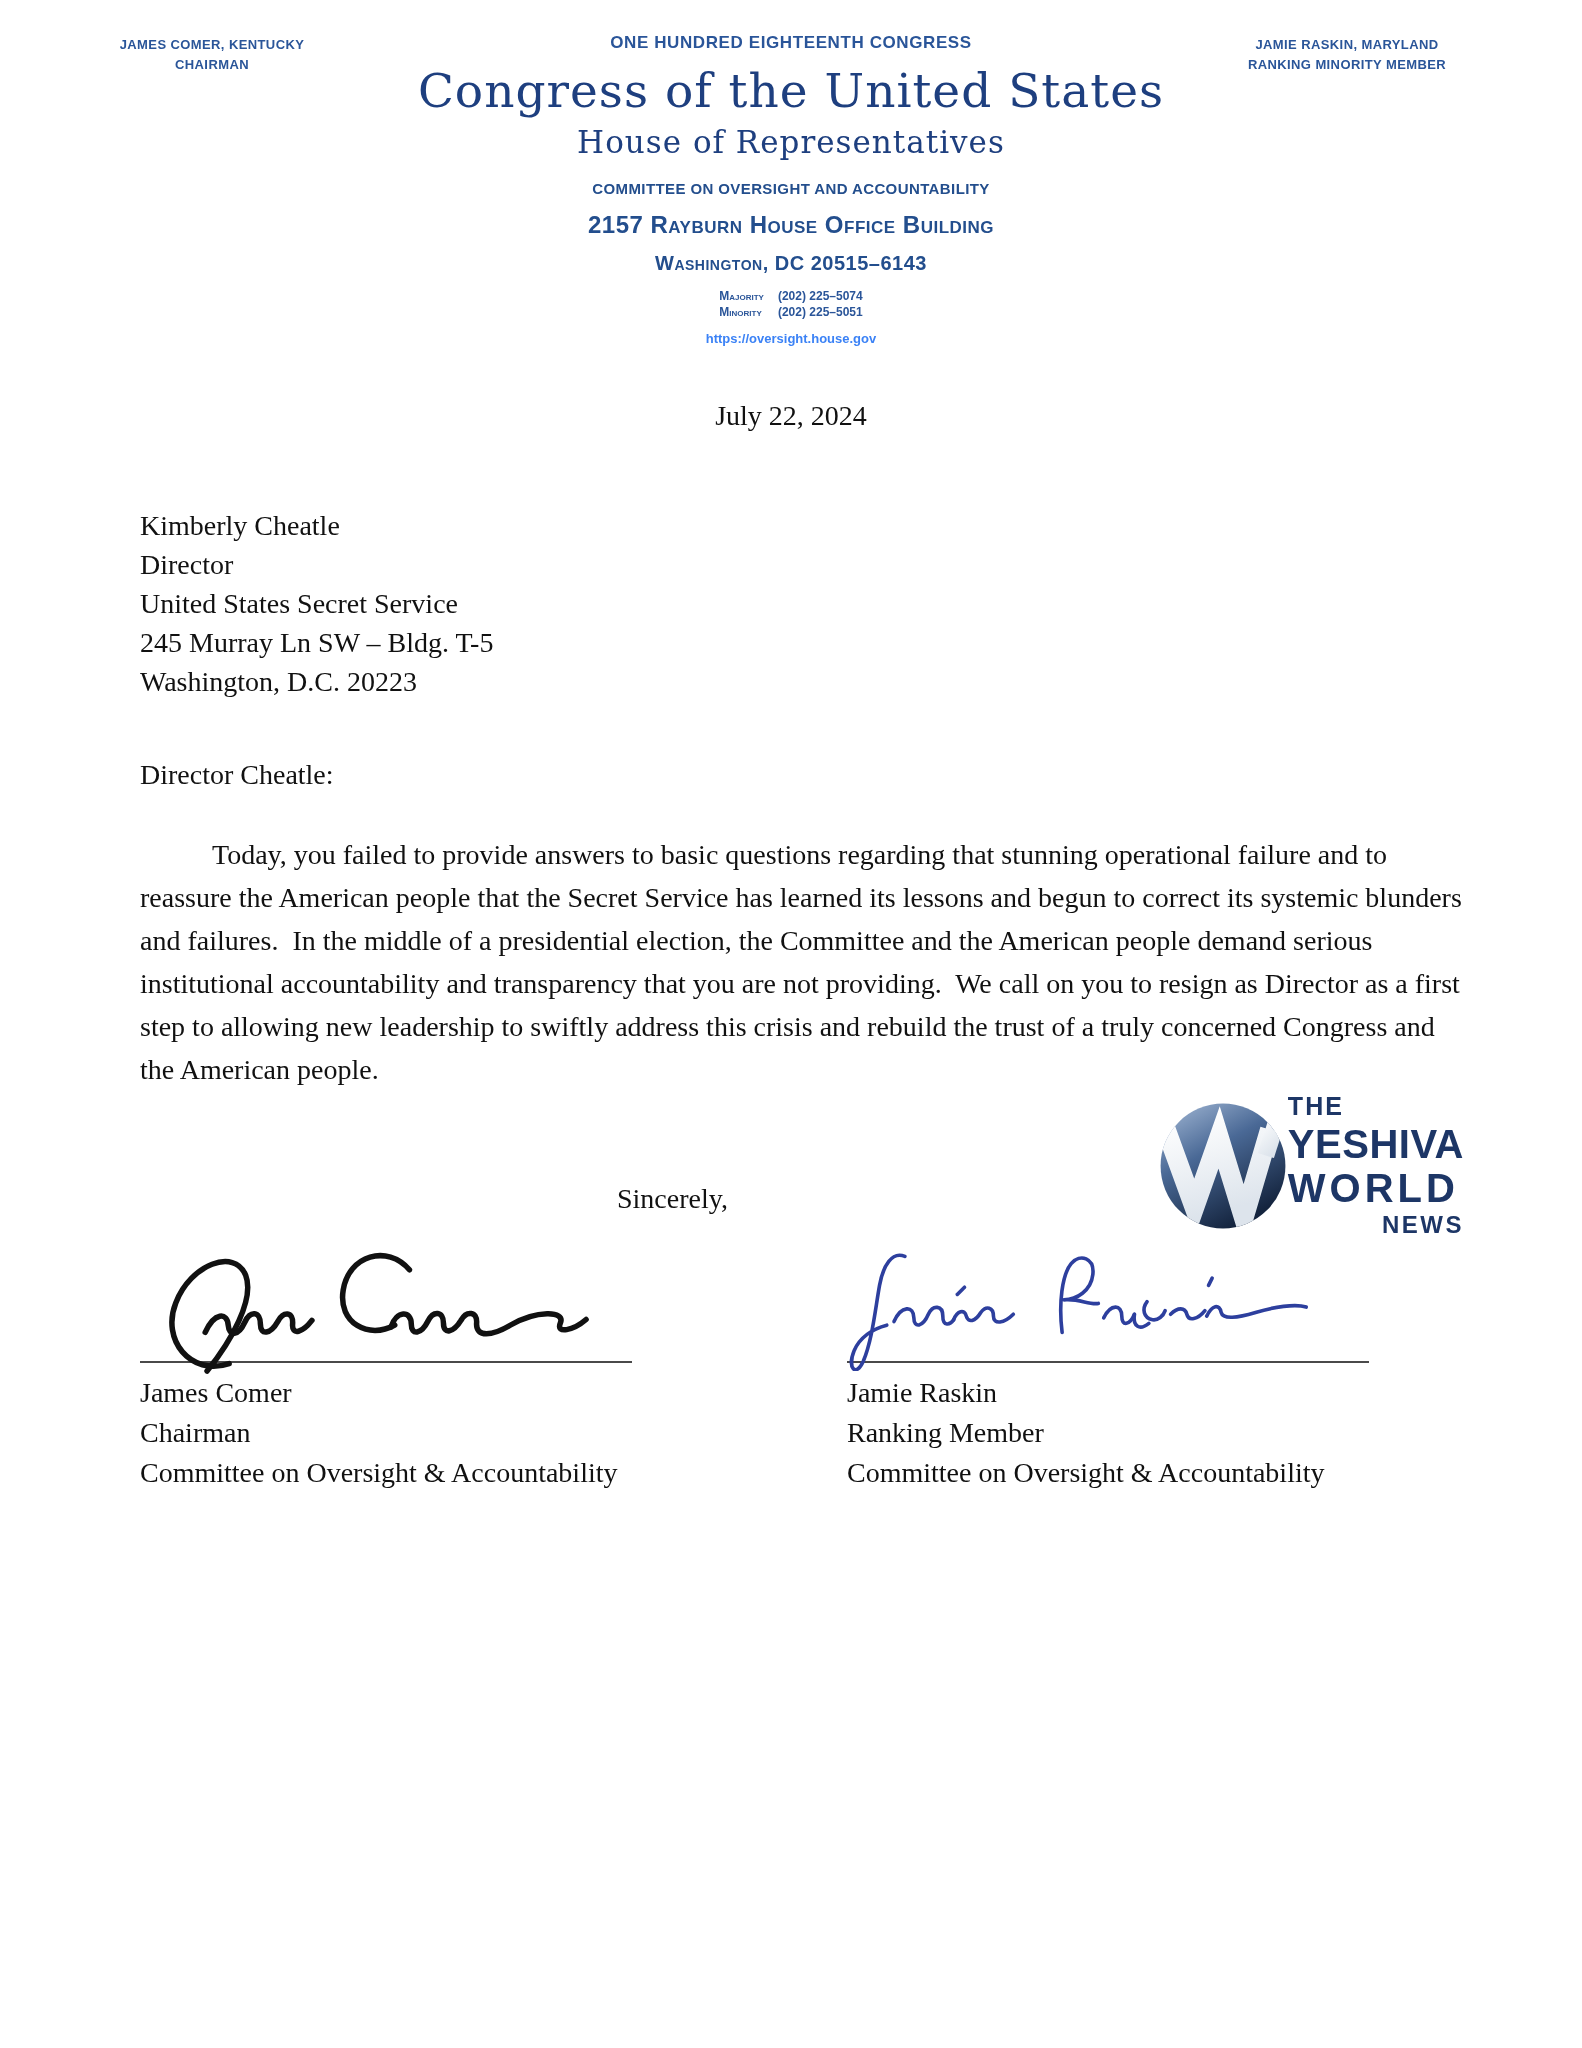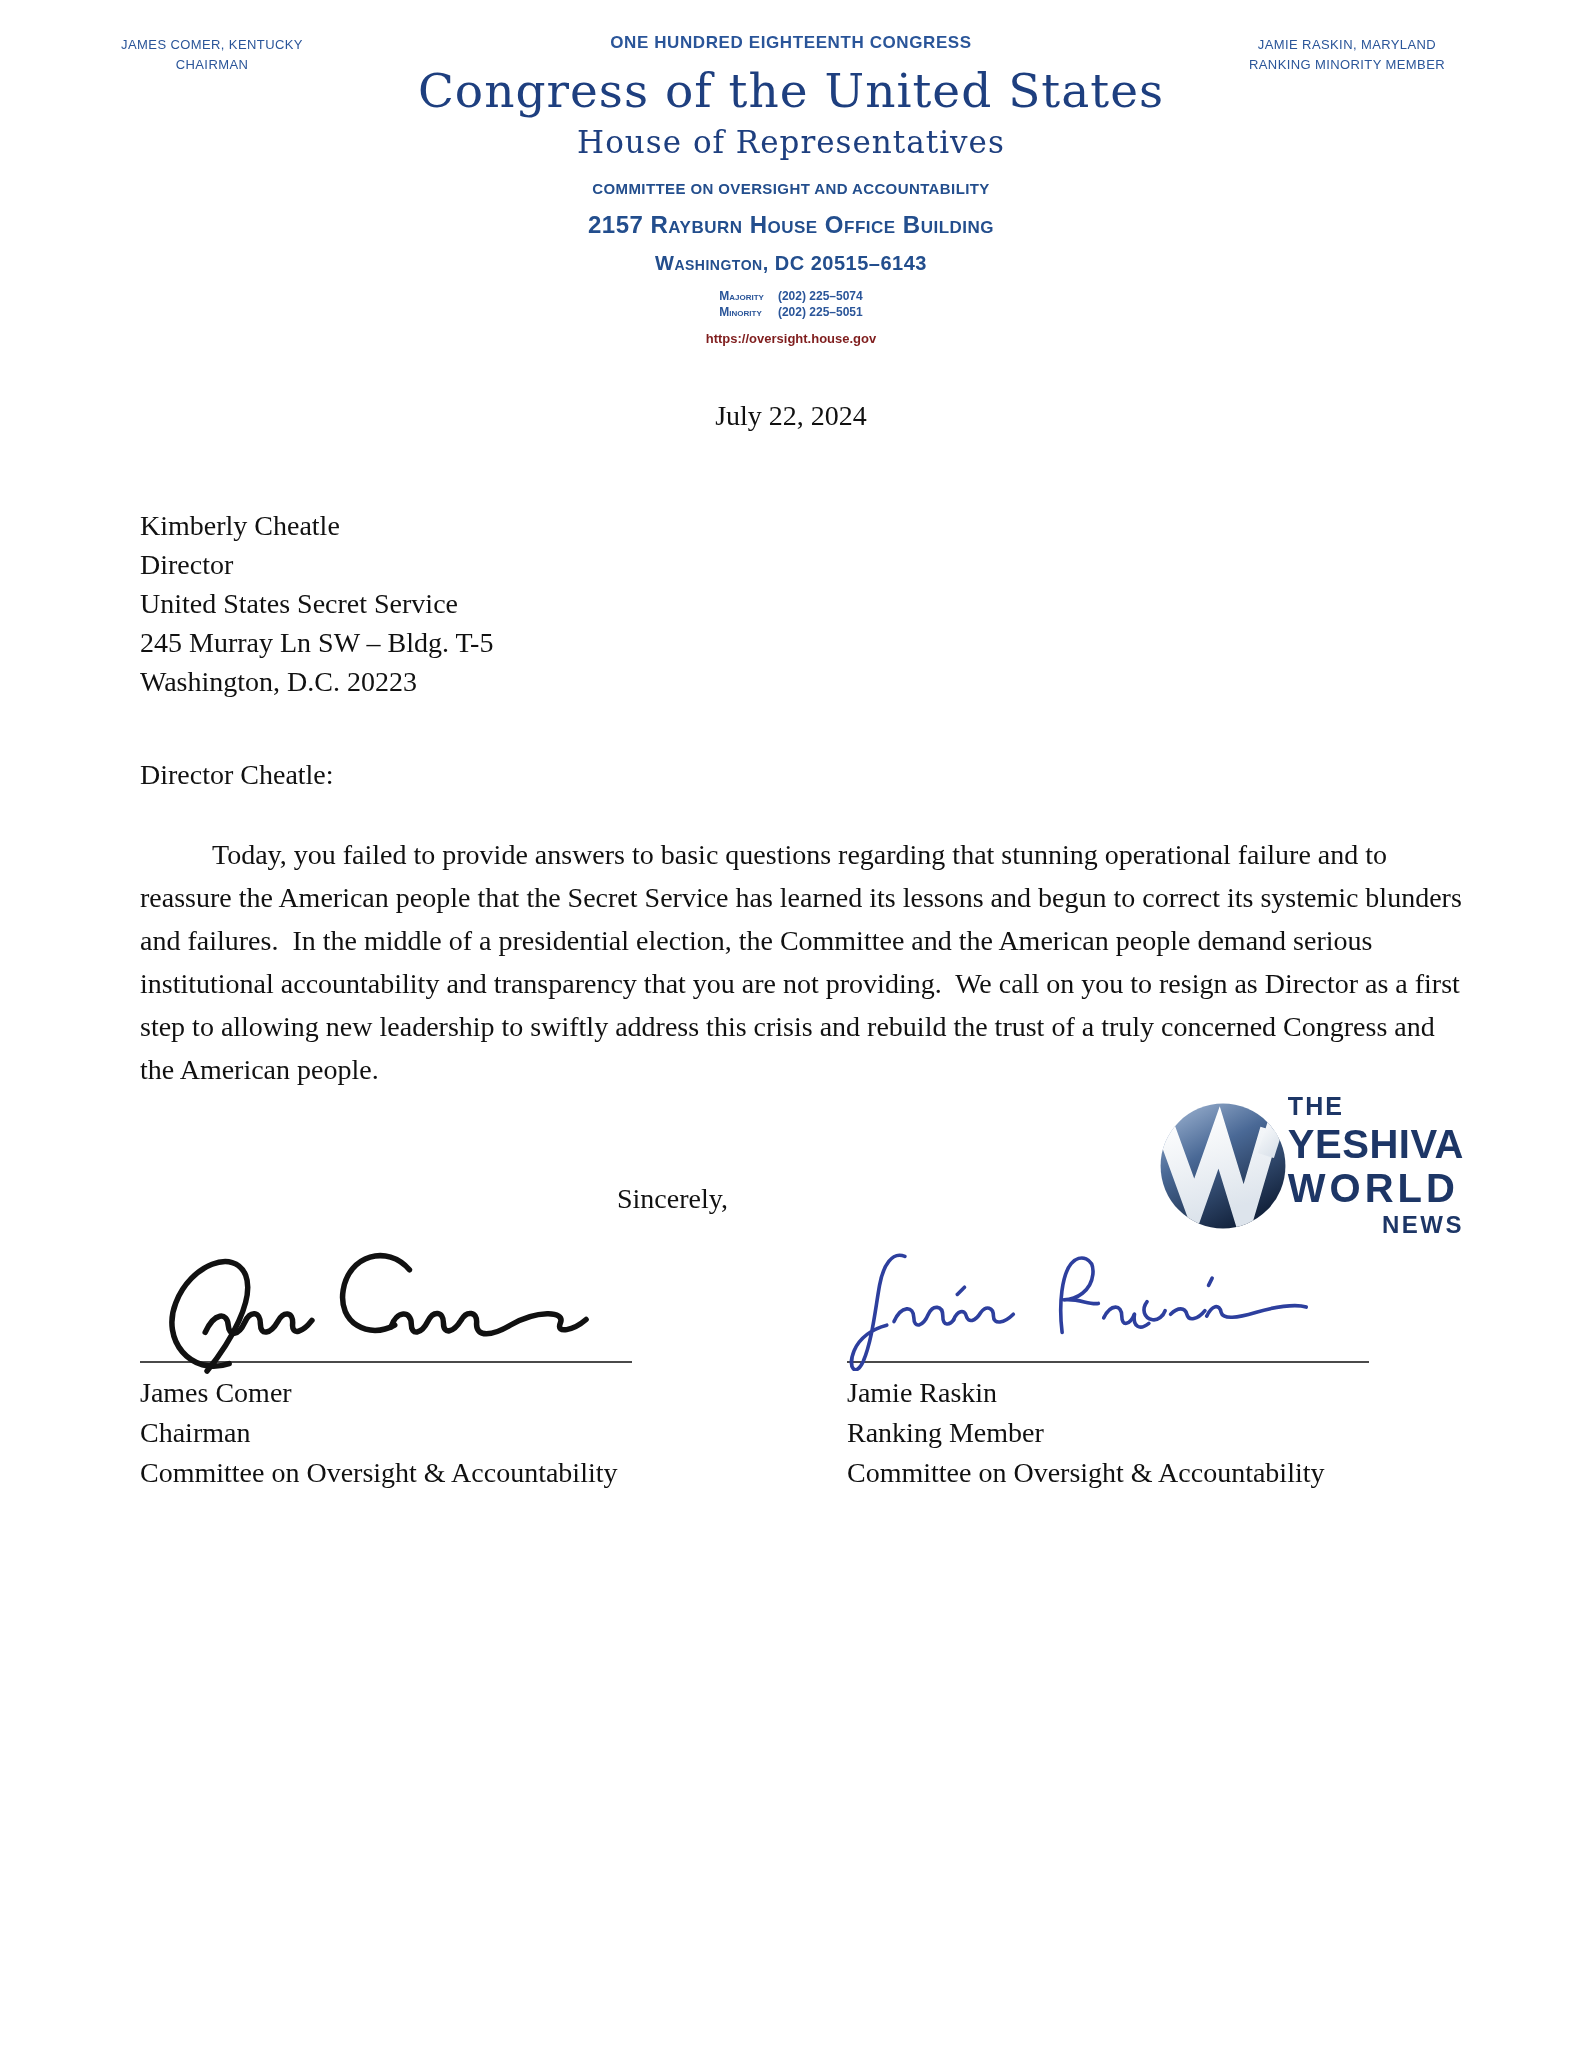--- a/index.html
+++ b/index.html
@@ -4,21 +4,21 @@
 <style>
   html,body{margin:0;padding:0;}
   body{
     width:1582px;height:2048px;background:#ffffff;position:relative;
     font-family:"Liberation Serif",serif;color:#111111;
   }
   
   .letterhead{position:relative;padding-top:33px;text-align:center;}
   .lh-side{
     position:absolute;top:35px;font-family:"Liberation Sans",sans-serif;
-    font-size:13px;font-weight:400;color:#2a5599;line-height:1.5;
+    font-size:13px;font-weight:700;color:#2a5599;line-height:1.5;
     letter-spacing:0.4px;text-align:center;
   }
   .lh-left{left:92px;width:240px;}
   .lh-right{right:110px;width:250px;}
   .congress-line{
     font-family:"Liberation Sans",sans-serif;font-size:17px;font-weight:600;
     color:#2a5599;letter-spacing:0.6px;
   }
   .blackletter{
     font-family:"DejaVu Serif",serif;font-weight:400;color:#1e3f7f;
@@ -36,21 +36,21 @@
   .addr1{font-size:24px;margin-top:14px;letter-spacing:0.5px;}
   .addr2{font-size:20px;margin-top:13px;letter-spacing:0.5px;}
   .phones{
     margin-top:14px;display:inline-grid;grid-template-columns:auto auto;
     gap:2px 14px;font-family:"Liberation Sans",sans-serif;font-size:12px;
     color:#2a5599;font-weight:600;
   }
   .phone-label{font-variant:small-caps;text-align:left;}
   .phone-num{text-align:left;}
   .website{
-    font-family:"Liberation Sans",sans-serif;font-size:13px;color:#7f1d1d;
+    font-family:"Liberation Sans",sans-serif;font-size:13px;color:#3b82f6;
     margin-top:12px;font-weight:600;
   }
   
   .date{text-align:center;font-size:28px;margin-top:54px;}
   .content{padding:0 120px 0 140px;font-size:28px;position:relative;}
   .recipient{margin-top:74px;line-height:39px;}
   .salutation{margin-top:58px;}
   .para{margin-top:42px;line-height:43px;white-space:pre-wrap;text-indent:72px;}
   .closing{margin-top:92px;margin-left:477px;}
   

